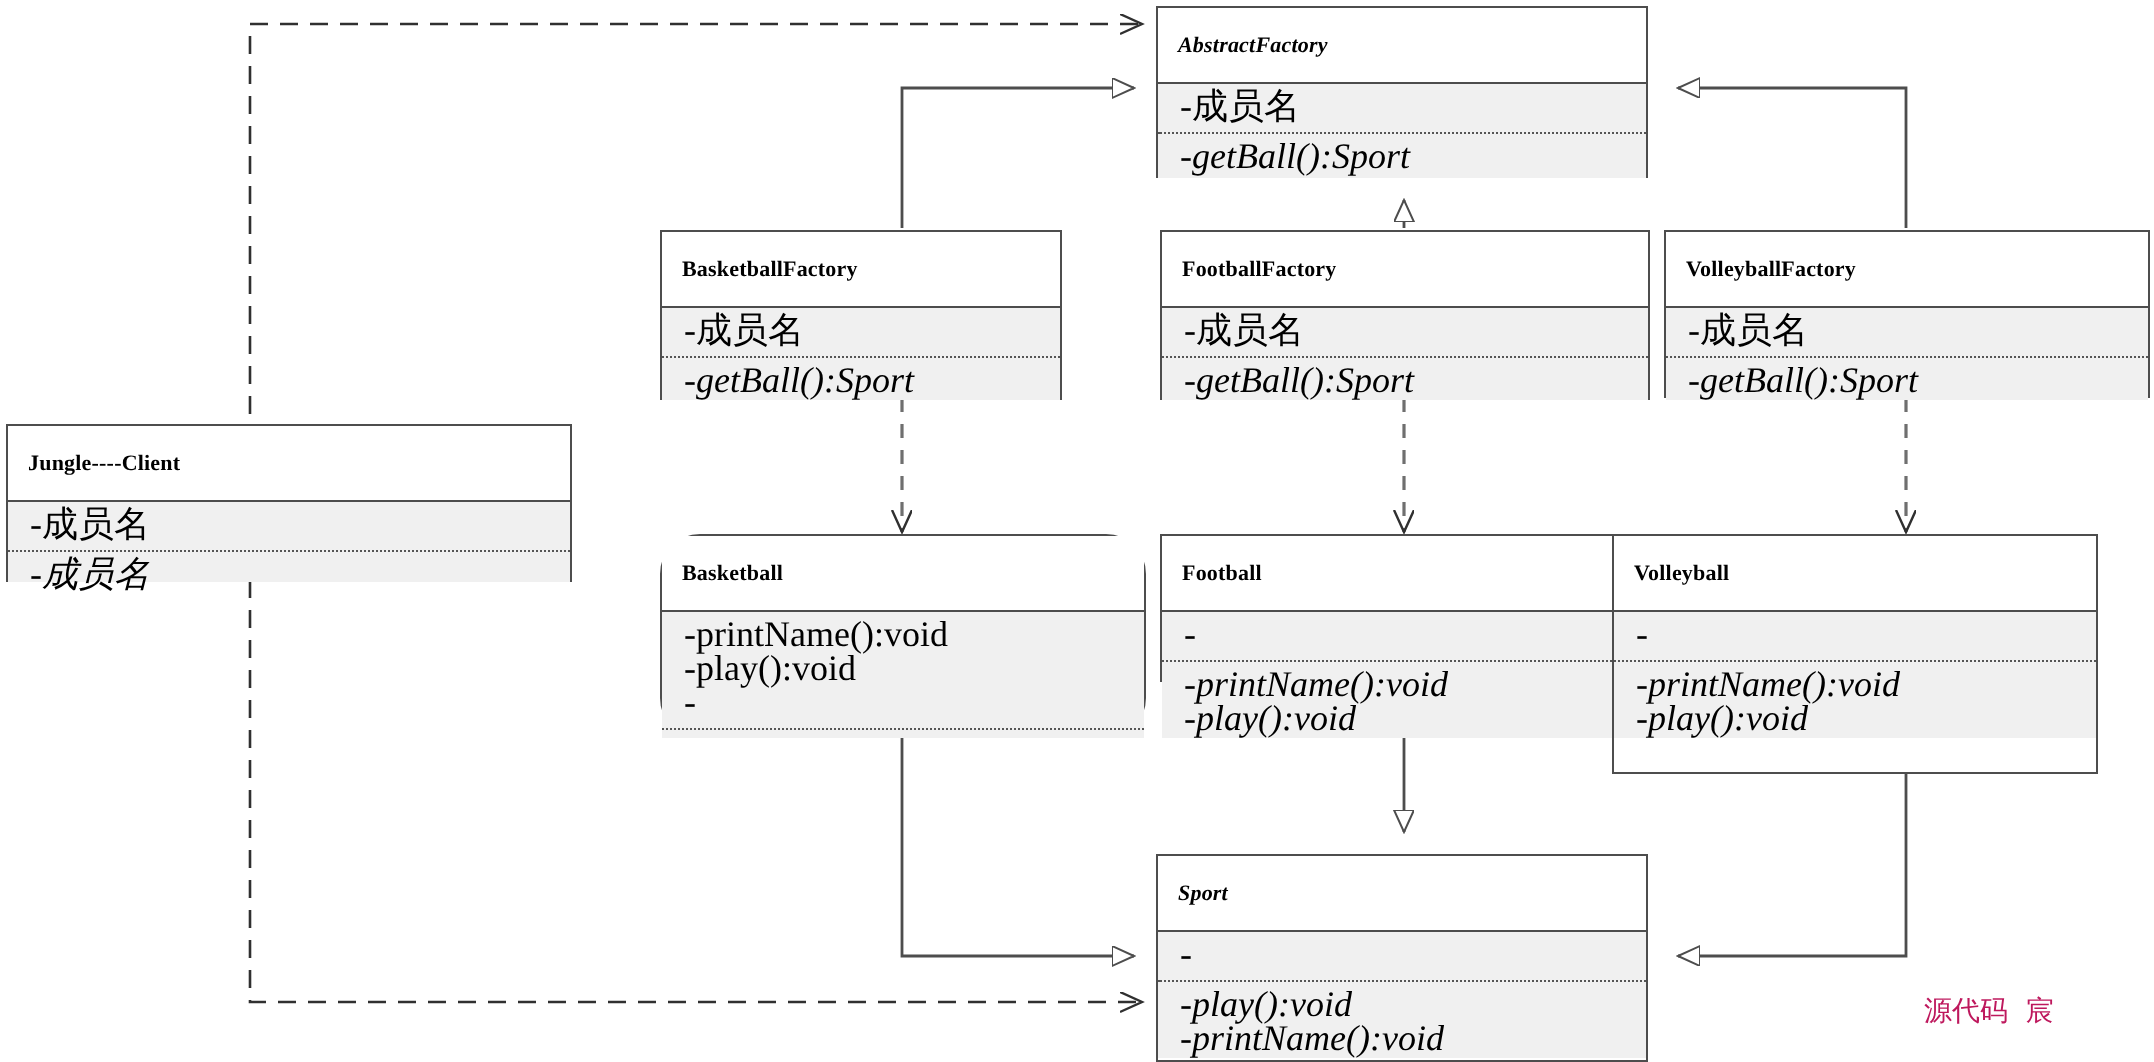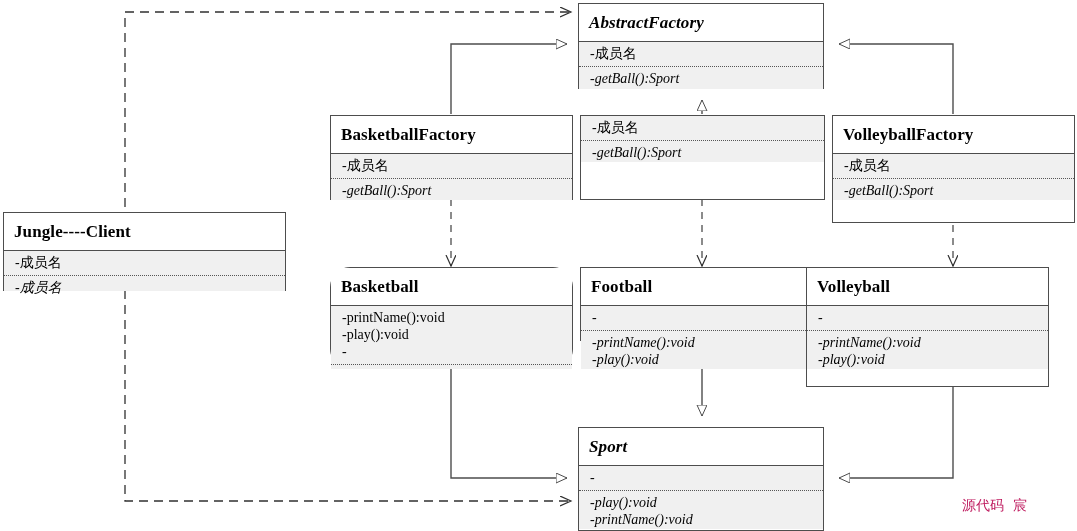--- a/index.html
+++ b/index.html
@@ -16,42 +16,42 @@
     box-sizing:border-box;
     border:1px solid #4d4d4d;
     background:#ffffff;
     z-index:5;
   }
   .uml-title{
     box-sizing:border-box;
     height:38px;
     line-height:38px;
     padding-left:10px;
-    font-size:17px;
+    font-size:11px;
     font-weight:bold;
     background:#ffffff;
     border-bottom:1px solid #4d4d4d;
     white-space:nowrap;
     letter-spacing:0.1px;
   }
   .uml-title.abstract{font-style:italic;}
   .uml-body{
     background:#f0f0f0;
     box-sizing:border-box;
   }
   .uml-sec{
     padding:3px 0 4px 0;
   }
   .uml-sec + .uml-sec{
     border-top:1px dotted #555555;
     font-style:italic;
   }
   .uml-sec.endrule{border-bottom:1px dotted #555555;}
   .uml-row{
-    font-size:14px;
+    font-size:18px;
     line-height:17px;
     padding-left:11px;
     white-space:nowrap;
     font-family:"Liberation Serif","DejaVu Serif",serif;
   }
   .watermark{
     position:absolute;
     font-family:"DejaVu Sans","Liberation Sans",sans-serif;
     font-size:14px;
     color:#be185d;
@@ -144,44 +144,45 @@
     <div class="uml-body" style="height:47px;">
       <div class="uml-sec">
         <div class="uml-row">-成员名</div>
       </div>
       <div class="uml-sec">
         <div class="uml-row">-getBall():Sport</div>
       </div>
     </div>
   </div>
 
-  <div class="uml-class" style="left:330px;top:115px;width:243px;height:85px;">
+  <div class="uml-class" style="left:330px;top:115px;width:201px;height:85px;">
     <div class="uml-title">BasketballFactory</div>
     <div class="uml-body" style="height:46px;">
       <div class="uml-sec">
         <div class="uml-row">-成员名</div>
       </div>
       <div class="uml-sec">
         <div class="uml-row">-getBall():Sport</div>
       </div>
     </div>
   </div>
 
   <div class="uml-class" style="left:580px;top:115px;width:245px;height:85px;">
+    <div class="uml-title">FootballFactory</div>
     <div class="uml-body" style="height:46px;">
       <div class="uml-sec">
         <div class="uml-row">-成员名</div>
       </div>
       <div class="uml-sec">
         <div class="uml-row">-getBall():Sport</div>
       </div>
     </div>
   </div>
 
-  <div class="uml-class" style="left:832px;top:115px;width:243px;height:108px;">
+  <div class="uml-class" style="left:832px;top:115px;width:243px;height:84px;">
     <div class="uml-title">VolleyballFactory</div>
     <div class="uml-body" style="height:46px;">
       <div class="uml-sec">
         <div class="uml-row">-成员名</div>
       </div>
       <div class="uml-sec">
         <div class="uml-row">-getBall():Sport</div>
       </div>
     </div>
   </div>

